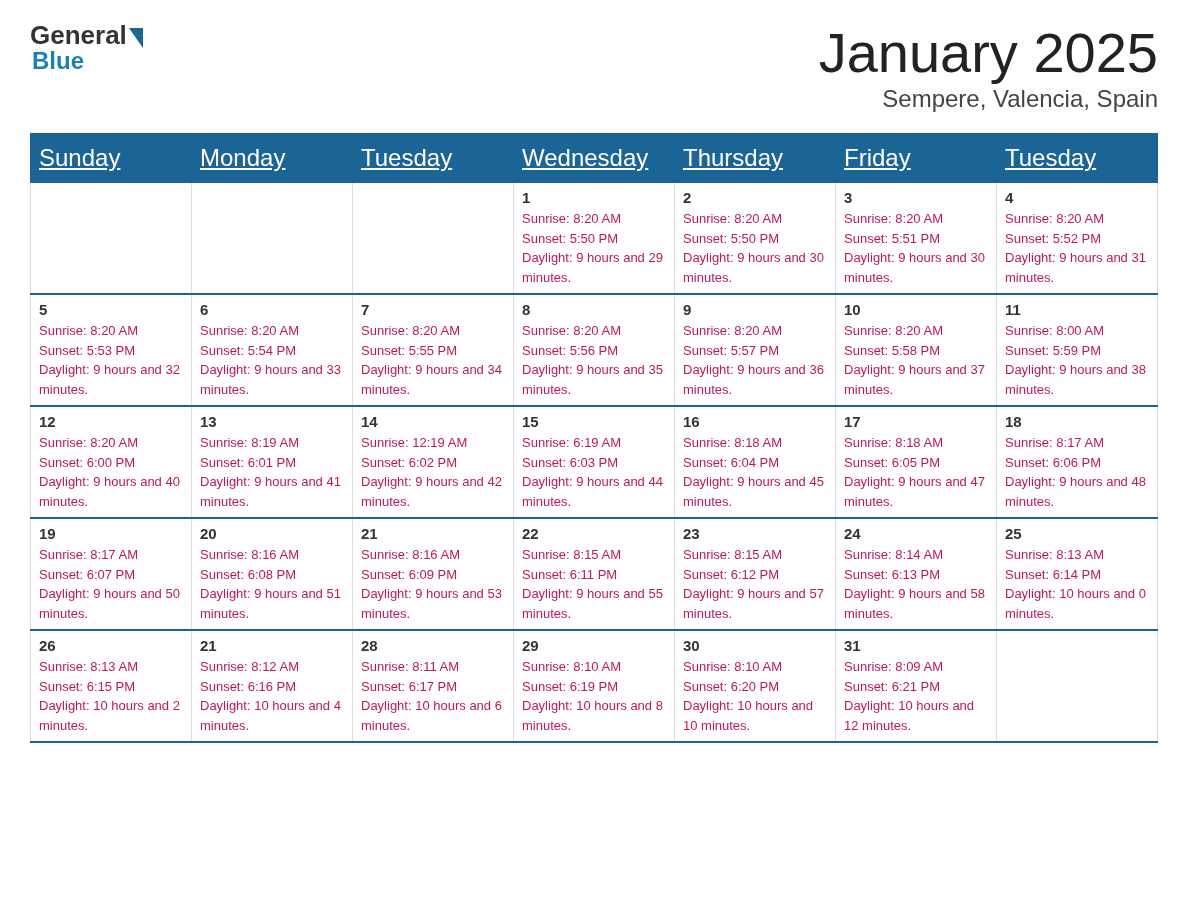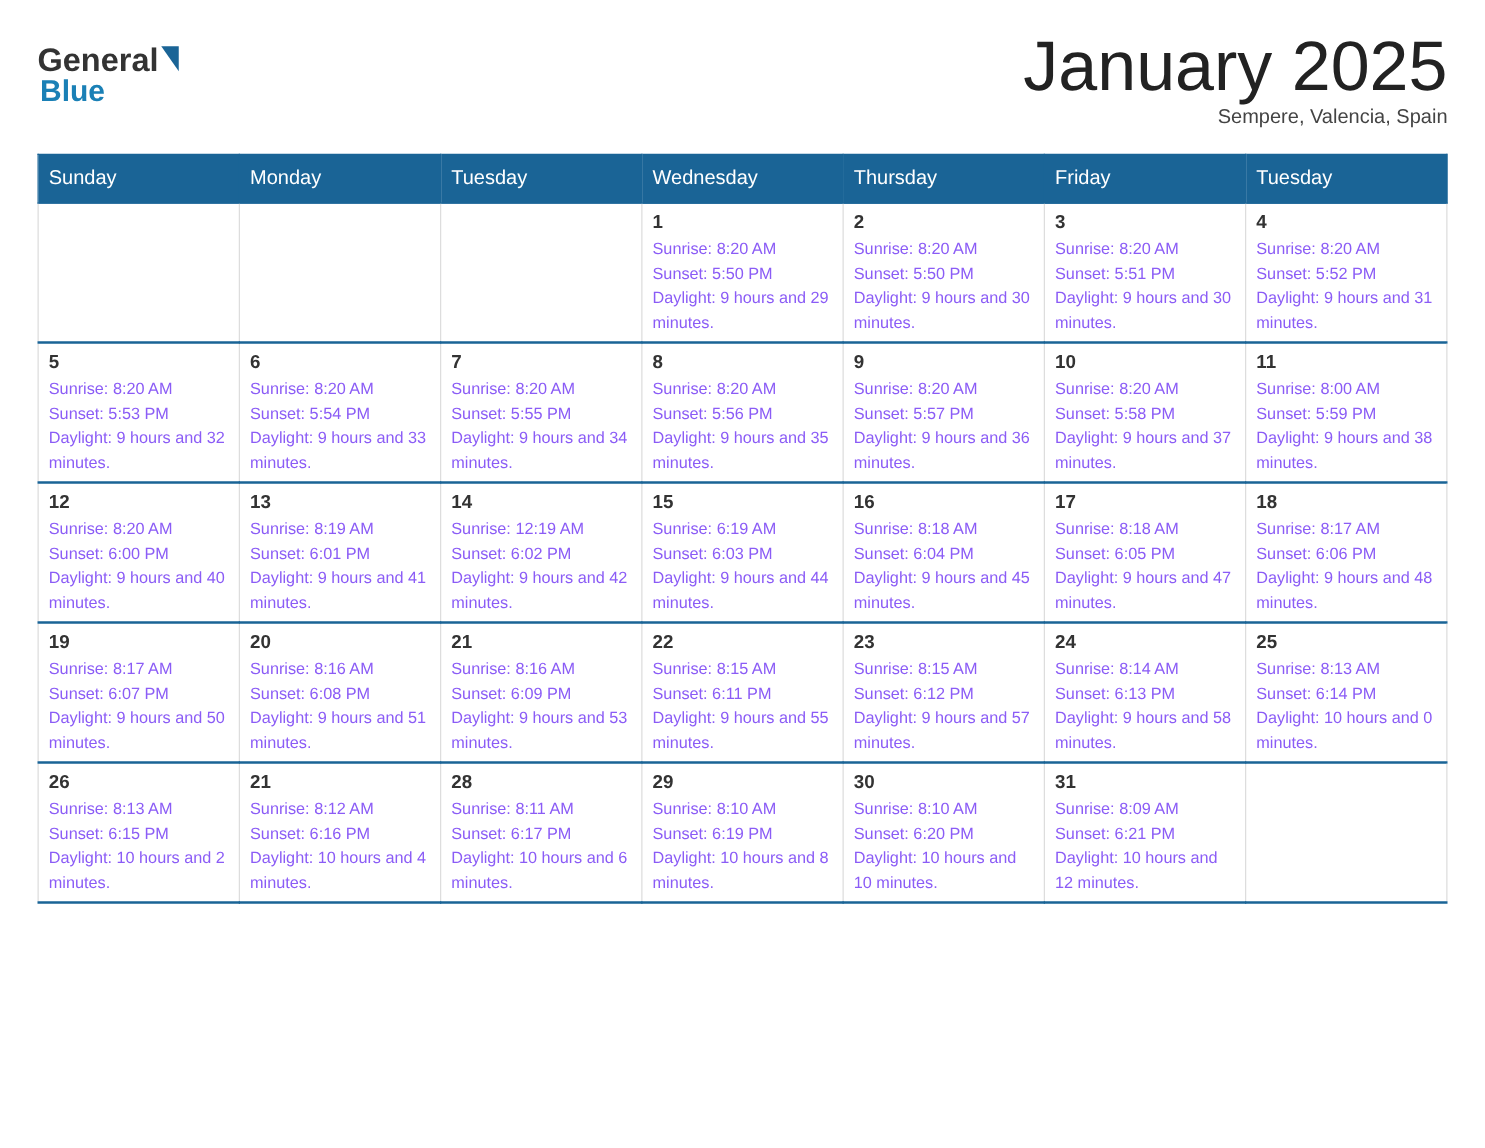--- a/index.html
+++ b/index.html
@@ -16,24 +16,24 @@
       align-items: flex-start;
       margin-bottom: 20px;
     }
     .logo {
       display: flex;
       flex-direction: column;
       align-items: flex-start;
     }
     .logo-top {
       display: flex;
+      align-items: center;
       font-size: 26px;
       font-weight: bold;
       color: #333;
-      margin-top: 13px;
     }
     .logo-general { color: #333; }
     .logo-triangle {
       width: 0;
       height: 0;
       border-left: 14px solid transparent;
       border-right: 0px solid transparent;
       border-top: 20px solid #1a6496;
       margin-left: 2px;
       margin-top: 4px;
@@ -47,36 +47,37 @@
     }
     .title-block {
       text-align: right;
     }
     .calendar-title {
       font-size: 56px;
       font-weight: normal;
       color: #222;
     }
     .calendar-subtitle {
-      font-size: 16px;
+      font-size: 24px;
       color: #444;
     }
     table {
       width: 100%;
       border-collapse: collapse;
       table-layout: fixed;
     }
     thead tr th {
       background-color: #1a6496;
       color: #fff;
       padding: 10px 8px;
-      font-size: 16px;
+      font-size: 24px;
       font-weight: normal;
       text-align: left;
       border: 1px solid #1a6496;
+      text-decoration: underline;
     }
     tbody tr {
       border-bottom: 2px solid #1a6496;
     }
     tbody tr td {
       vertical-align: top;
       padding: 6px 8px;
       font-size: 13px;
       color: #333;
       border: 1px solid #ddd;
@@ -84,21 +85,21 @@
     }
     .day-num {
       font-size: 15px;
       font-weight: bold;
       margin-bottom: 3px;
       display: block;
     }
     .day-info {
       font-size: 13px;
       line-height: 1.5;
-      color: #8b5cf6;
+      color: #be185d;
     }
     .empty-cell {
       background: #fff;
     }
   </style>
 </head>
 <body>
 
 <div class="header">
   <div class="logo">

